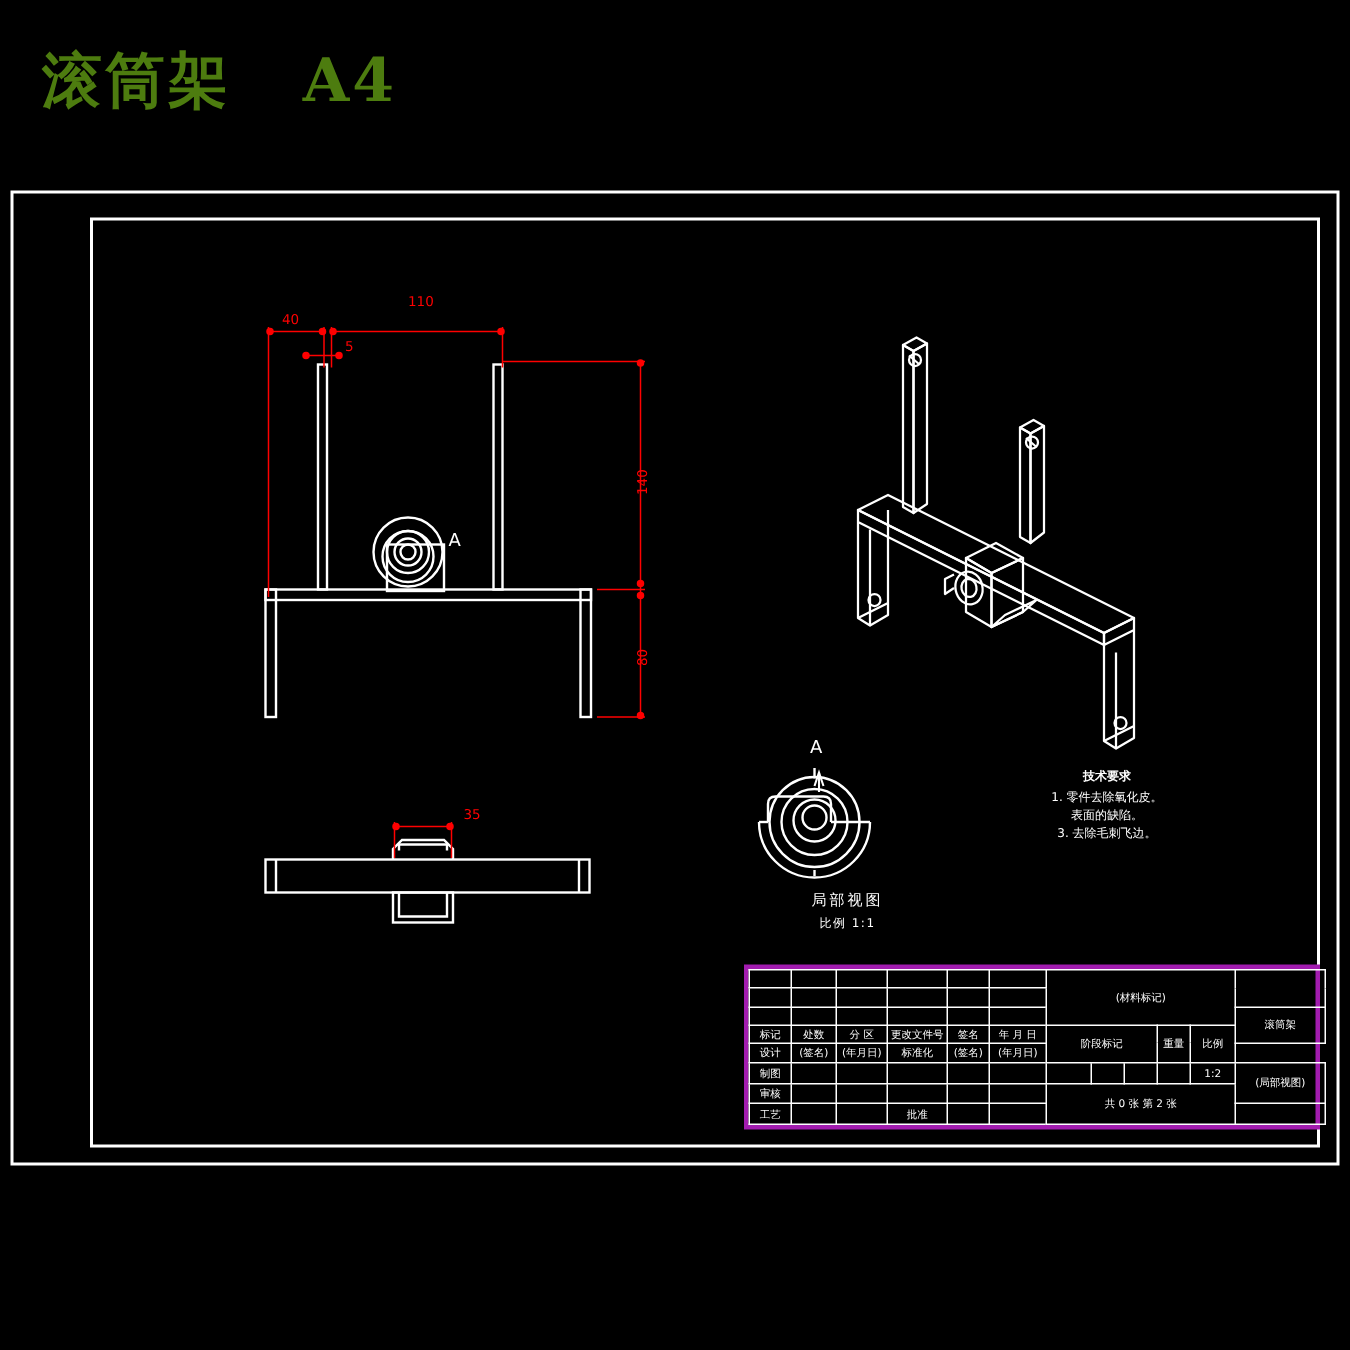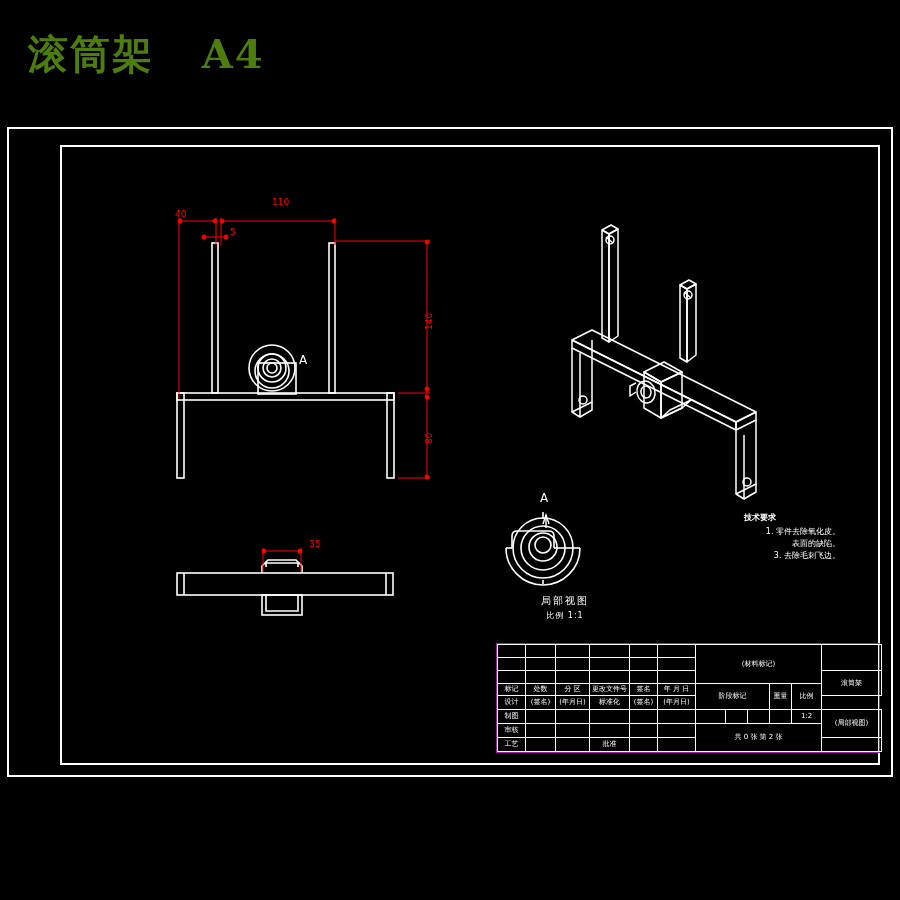--- a/index.html
+++ b/index.html
@@ -47,21 +47,21 @@
   .dimtxt.vert { transform: rotate(-90deg); transform-origin: left top; }
   .svgwrap { position: absolute; left: 0; top: 0; width: 900px; height: 900px; pointer-events: none; }
 
   
   #title-block {
     position: absolute;
     left: 496px;
     top: 643px;
     width: 384px;
     height: 110px;
-    border: 1px solid #a21caf;
+    border: 3px solid #a21caf;
     box-sizing: border-box;
   }
   #title-block table {
     border-collapse: collapse;
     width: 100%;
     height: 100%;
     table-layout: fixed;
   }
   #title-block td {
     border: 1px solid #ffffff;
@@ -71,29 +71,29 @@
     text-align: center;
     vertical-align: middle;
     padding: 0;
     line-height: 8px;
     overflow: hidden;
   }
   .tb-big { font-size: 9px; }
   
   #tech-req {
     position: absolute;
-    left: 680px;
+    left: 658px;
     top: 512px;
     width: 160px;
     color: #ffffff;
     font-size: 8px;
     line-height: 12px;
   }
   #tech-req .hd { text-align: center; font-weight: bold; margin-bottom: 2px; }
-  #tech-req .ln { text-align: right; }
+  #tech-req .ln { text-align: center; }
   
   #localview-caption {
     position: absolute;
     left: 500px;
     top: 592px;
     width: 130px;
     text-align: center;
     color: #ffffff;
   }
   #localview-caption .name { font-size: 10px; line-height: 18px; letter-spacing: 2px;}
@@ -230,21 +230,21 @@
       <path d="M644 372 L644 408 L661 418 L661 382 Z"></path>
       <path d="M644 372 L664 362 L682 372 L661 382 Z"></path>
       <path d="M661 382 L682 372 L682 408 L661 418 Z"></path>
       <path d="M661 418 L682 408 L691 400 L670 410 Z"></path>
       <ellipse cx="646" cy="392" rx="9" ry="11" transform="rotate(-12 646 392)"></ellipse>
       <ellipse cx="646" cy="392" rx="5" ry="6" transform="rotate(-12 646 392)"></ellipse>
       <path d="M636 392 L630 396 L630 386 L636 383"></path>
     </g>
   </svg>
 
-  <div class="dimtxt" style="left:175px; top:210px;">40</div>
+  <div class="dimtxt" style="left:188px; top:210px;">40</div>
   <div class="dimtxt" style="left:272px; top:198px;">110</div>
   <div class="dimtxt" style="left:230px; top:228px;">5</div>
   <div class="dimtxt vert" style="left:425px; top:330px;">140</div>
   <div class="dimtxt vert" style="left:425px; top:444px;">80</div>
   <div class="dimtxt" style="left:275px; top:540px;margin-left:34px;">35</div>
 
   <div class="letterA" style="left:299px; top:353px;">A</div>
   <div class="letterA" style="left:540px; top:491px;">A</div>
 
   <div id="localview-caption">

